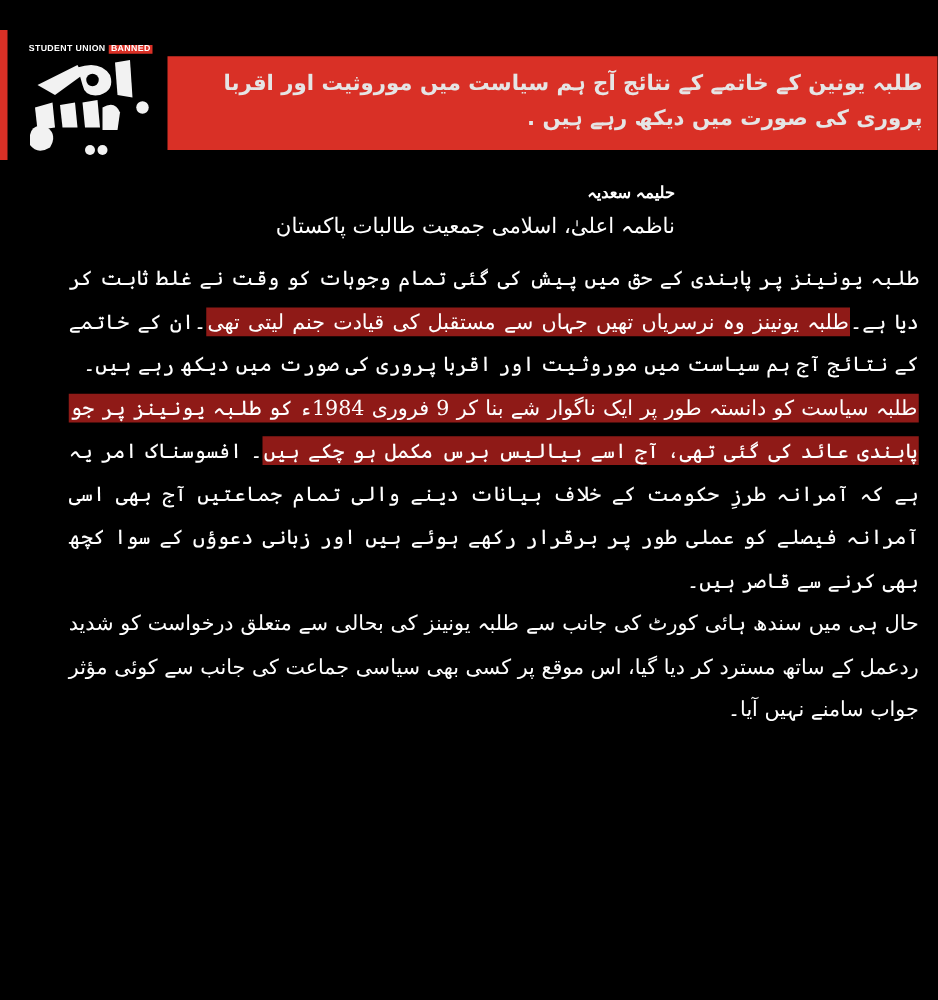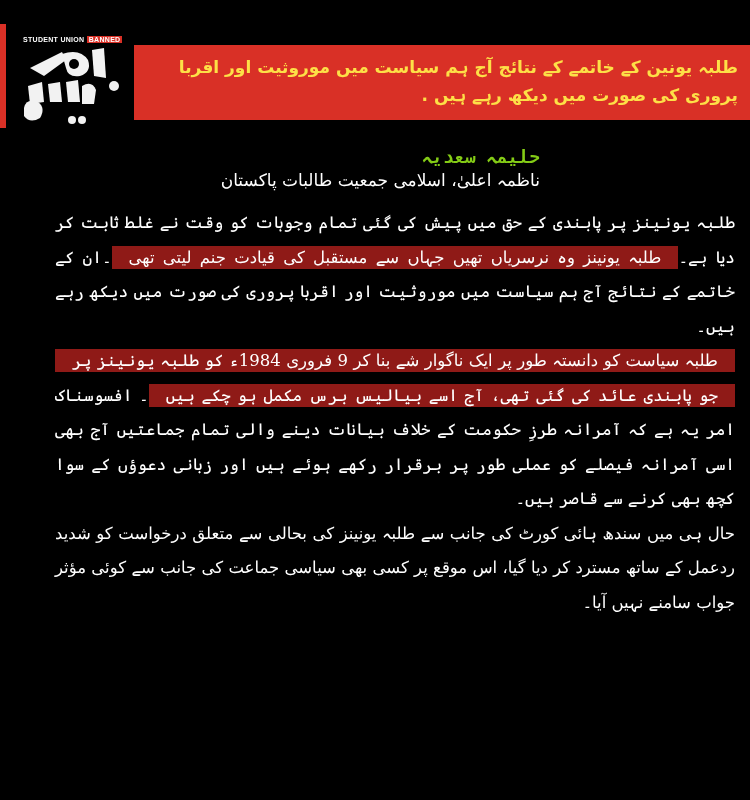--- a/index.html
+++ b/index.html
@@ -7,29 +7,29 @@
            font-family:"DejaVu Sans", sans-serif; color:#fff; }
     .left-bar { position:absolute; left:0; top:24px; width:6px; height:104px; background:#d93026; }
     .logo { position:absolute; left:20px; top:30px; width:104px; height:96px; }
     .logo-tag { position:absolute; left:3px; top:6px; font-family:"Liberation Sans", sans-serif;
                 font-size:7px; font-weight:bold; letter-spacing:0.3px; white-space:nowrap; color:#fff; }
     .logo-tag .banned { background:#d93026; padding:0 2px; }
     .logo-mark { position:absolute; left:2px; top:16px; width:100px; height:80px; }
     .banner { position:absolute; left:134px; top:45px; width:616px; height:75px; background:#d93026;
               direction:rtl; box-sizing:border-box; padding:8px 12px 0 14px; }
     .banner-text { font-family:"DejaVu Sans", sans-serif; font-weight:bold; font-size:17px;
-                   line-height:28px; color:#fde047; text-align:right; }
+                   line-height:28px; color:#e5e5e5; text-align:right; }
     .author { position:absolute; right:210px; top:146px; direction:rtl; text-align:right; }
-    .author-name { font-family:Liberation Mono, monospace; font-weight:bold; font-size:18px; color:#84cc16; }
+    .author-name { font-family:Liberation Sans, sans-serif; font-weight:bold; font-size:13px; color:#ffffff; }
     .author-title { position:absolute; right:210px; top:170px; direction:rtl;
                     font-family:"DejaVu Serif", serif; font-size:17px; color:#fff; white-space:nowrap; }
     .article { position:absolute; left:55px; top:206px; width:680px; direction:rtl; text-align:justify; }
     .para { font-family:"DejaVu Serif", serif; font-size:16.5px; line-height:34.5px; color:#fff;
             margin:0; text-align-last:right; }
-    .hl { background:#8f1a17; box-decoration-break:clone; -webkit-box-decoration-break:clone; padding:2px 17px; }
+    .hl { background:#8f1a17; box-decoration-break:clone; -webkit-box-decoration-break:clone; padding:2px 1px; }
     .gap { height:50px; }
   </style>
 </head>
 <body>
 
 <div class="left-bar"></div>
 
 <div class="logo">
   <div class="logo-tag">
     <span>STUDENT UNION</span>

